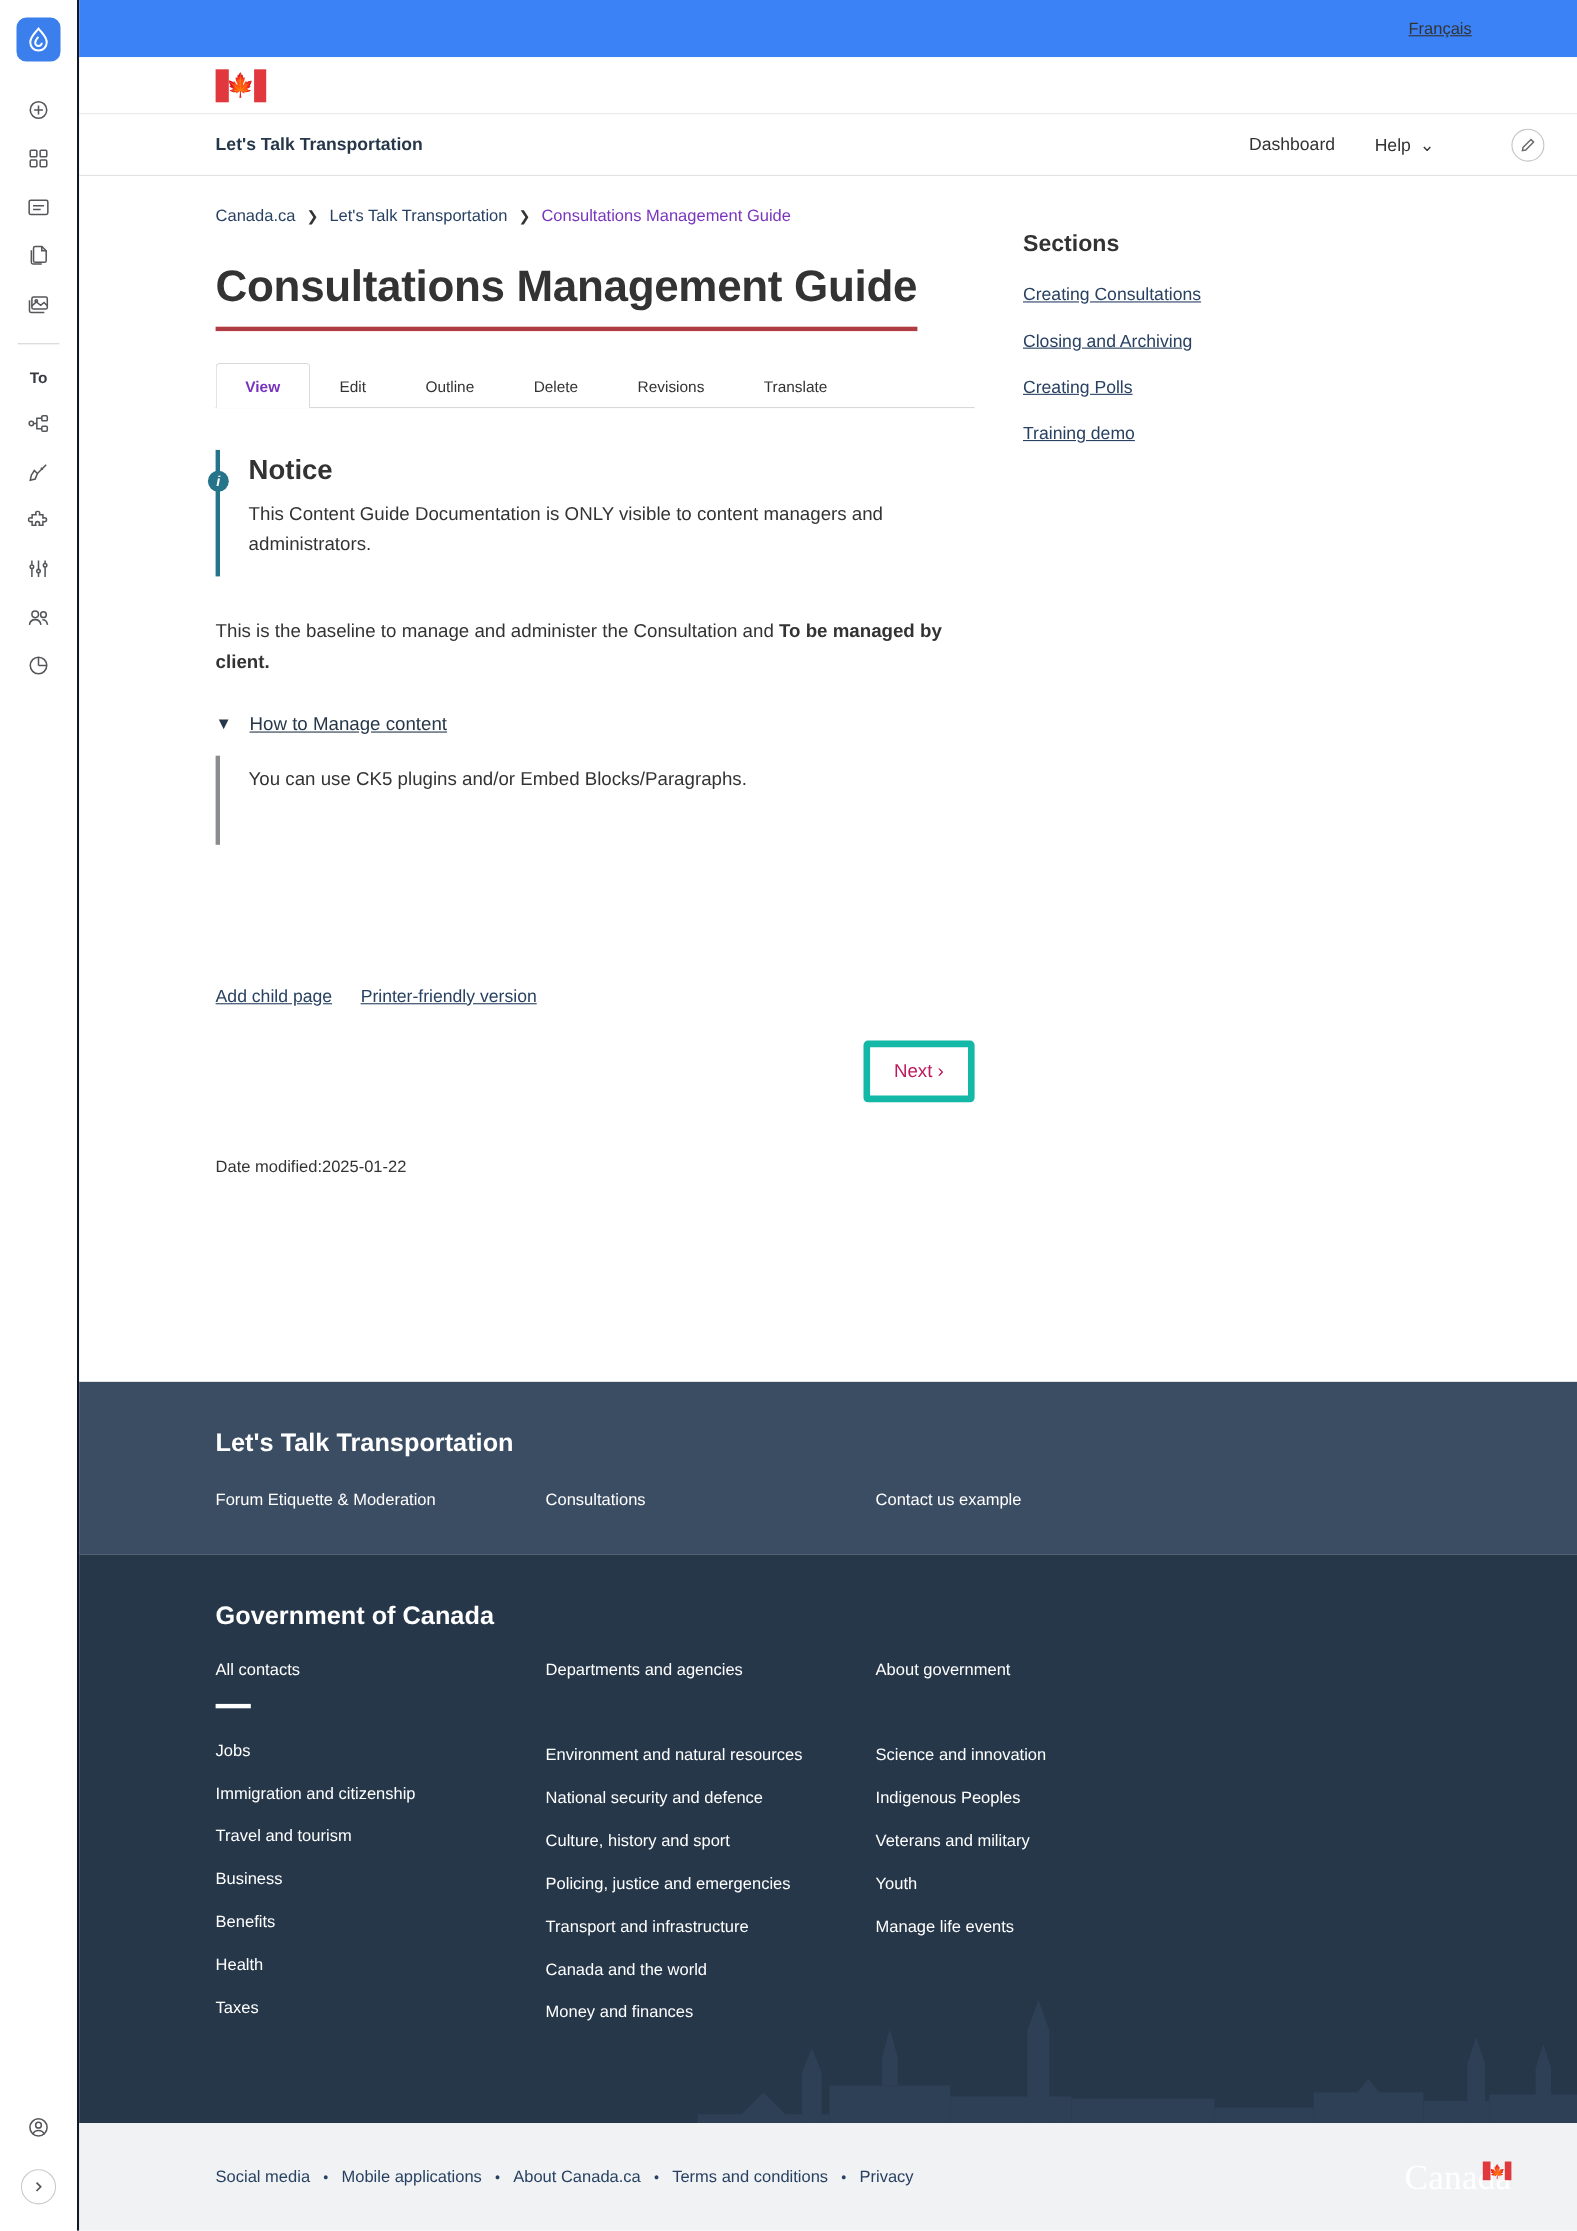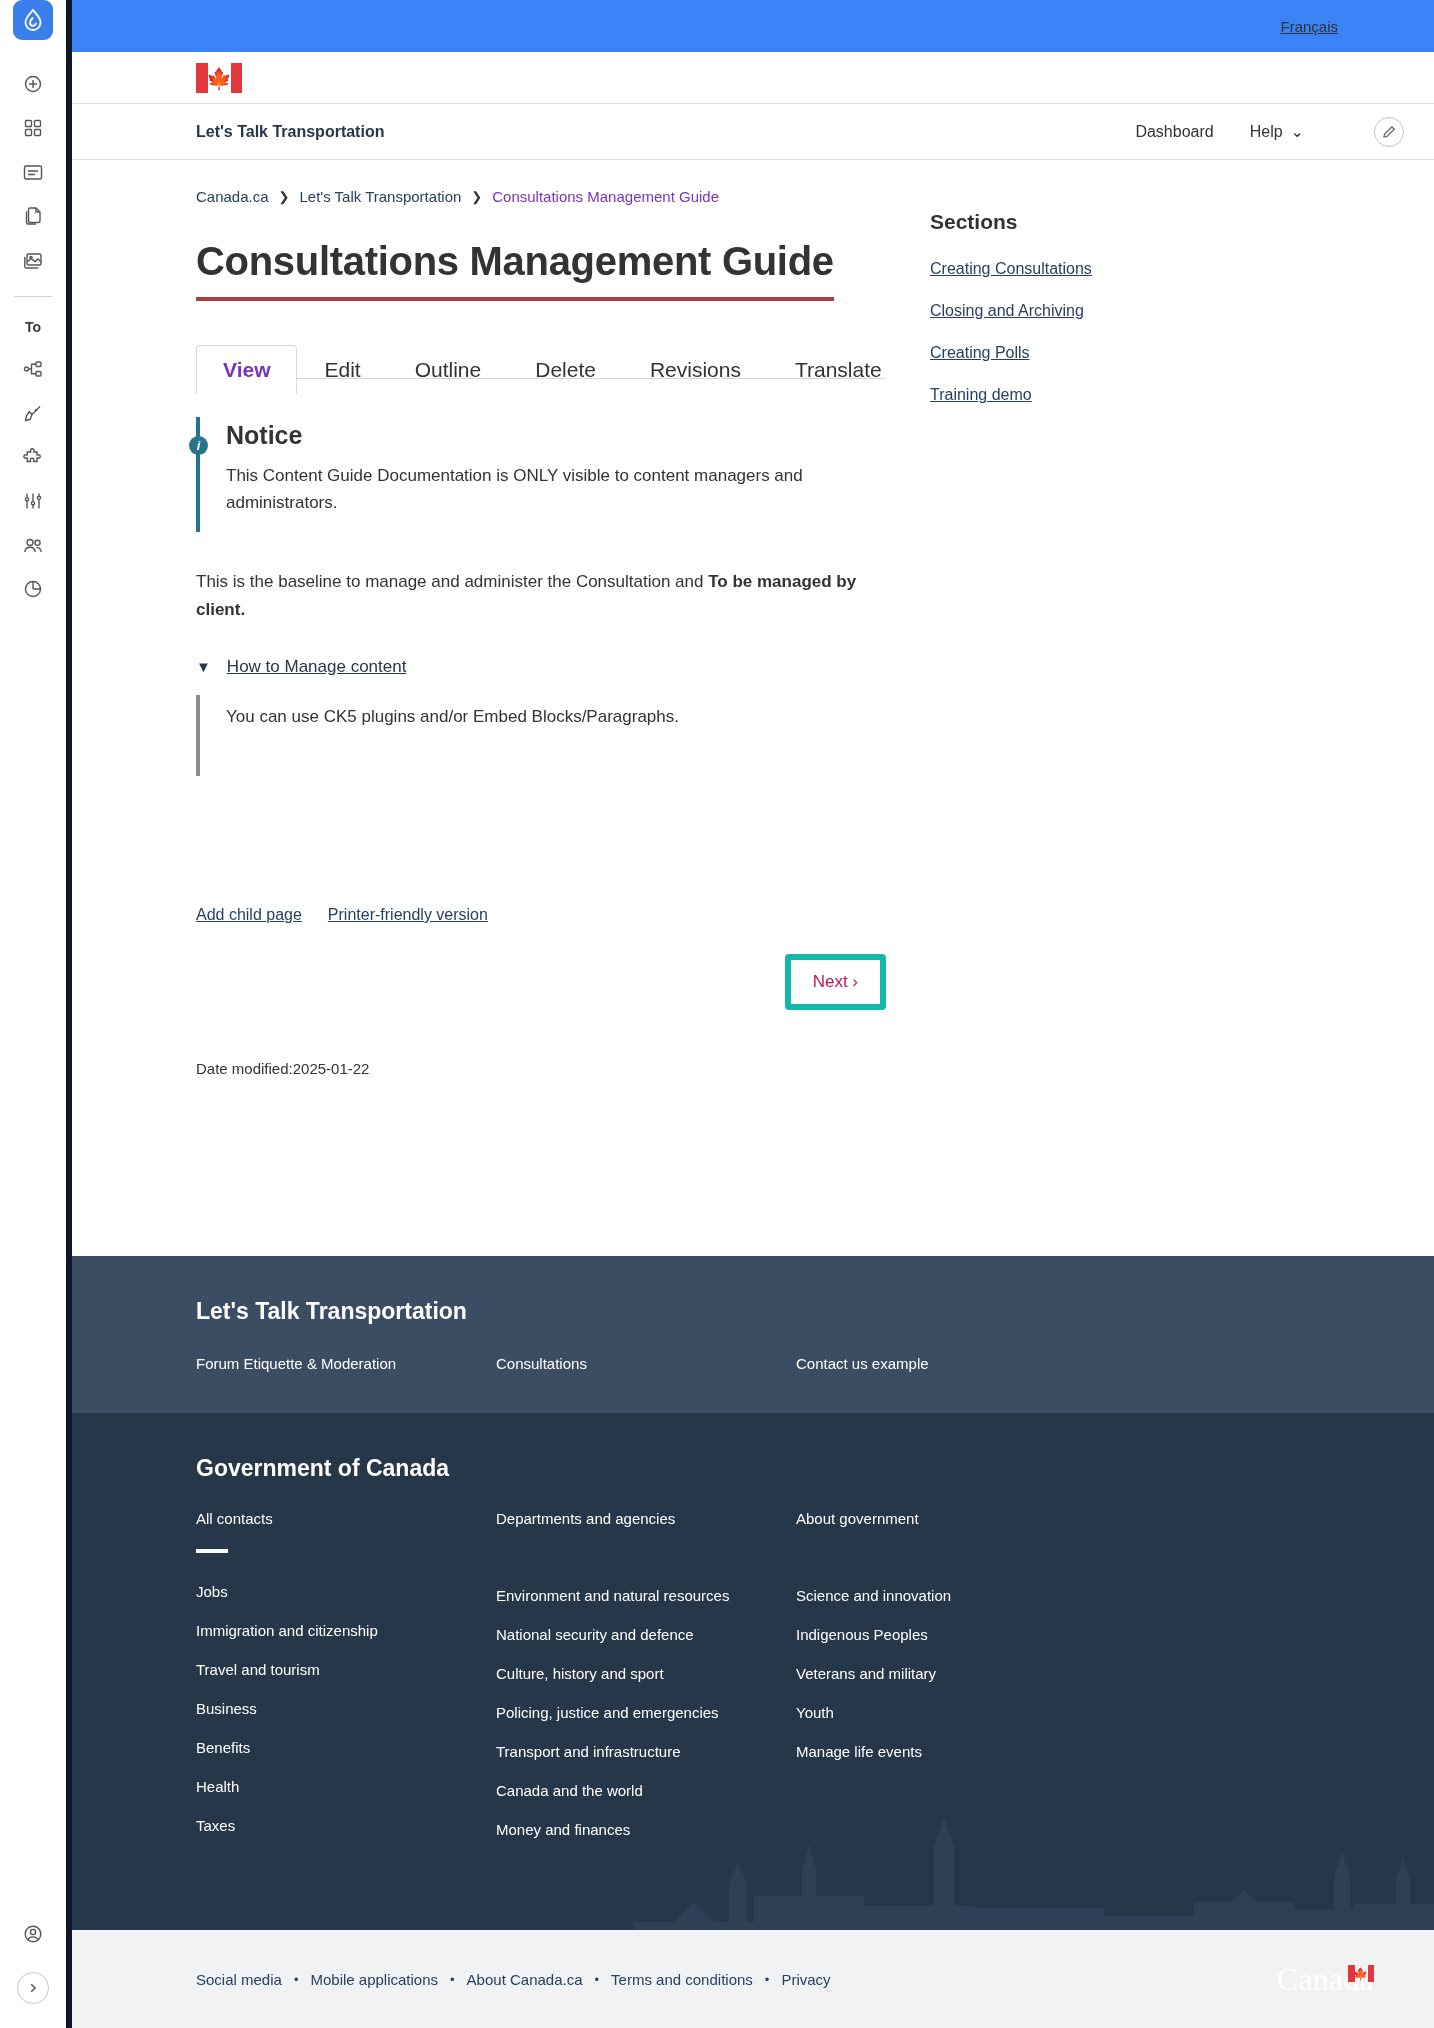--- a/index.html
+++ b/index.html
@@ -11,25 +11,25 @@
     background: #fff;
     overflow: hidden;
   }
   #root { position: relative; width: 1434px; height: 2028px; display: flex; }
 
   
   .toolbar {
     width: 72px;
     flex: 0 0 72px;
     background: #fff;
-    border-right: 6px solid #0f172a;
+    border-right: 2px solid #0f172a;
     display: flex;
     flex-direction: column;
     align-items: center;
-    padding-top: 0;
+    padding-top: 16px;
     position: relative;
   }
   .tb-logo {
     width: 40px; height: 40px;
     background: #3b7fec;
     border-radius: 9px;
     display: flex; align-items: center; justify-content: center;
     margin-bottom: 22px;
   }
   .tb-icon {
@@ -135,23 +135,23 @@
     display: inline-block;
     margin-bottom: 28px;
   }
 
   .tabs {
     display: flex; align-items: flex-end;
     border-bottom: 1px solid #d8d8d8;
     margin-bottom: 38px;
   }
   .tab {
-    font-size: 21px; color: #333; padding: 12px 26px;
+    font-size: 14px; color: #333; padding: 12px 26px;
     cursor: pointer; text-decoration: none; border: 1px solid transparent;
-    border-bottom: none; position: relative; top: 16px;
+    border-bottom: none; position: relative; top: 1px;
   }
   .tab.active {
     color: #7834bc; font-weight: 700;
     background: #fff; border-color: #d8d8d8;
     border-radius: 4px 4px 0 0;
   }
 
   .notice {
     border-left: 4px solid #26748a;
     padding: 4px 0 16px 26px;

